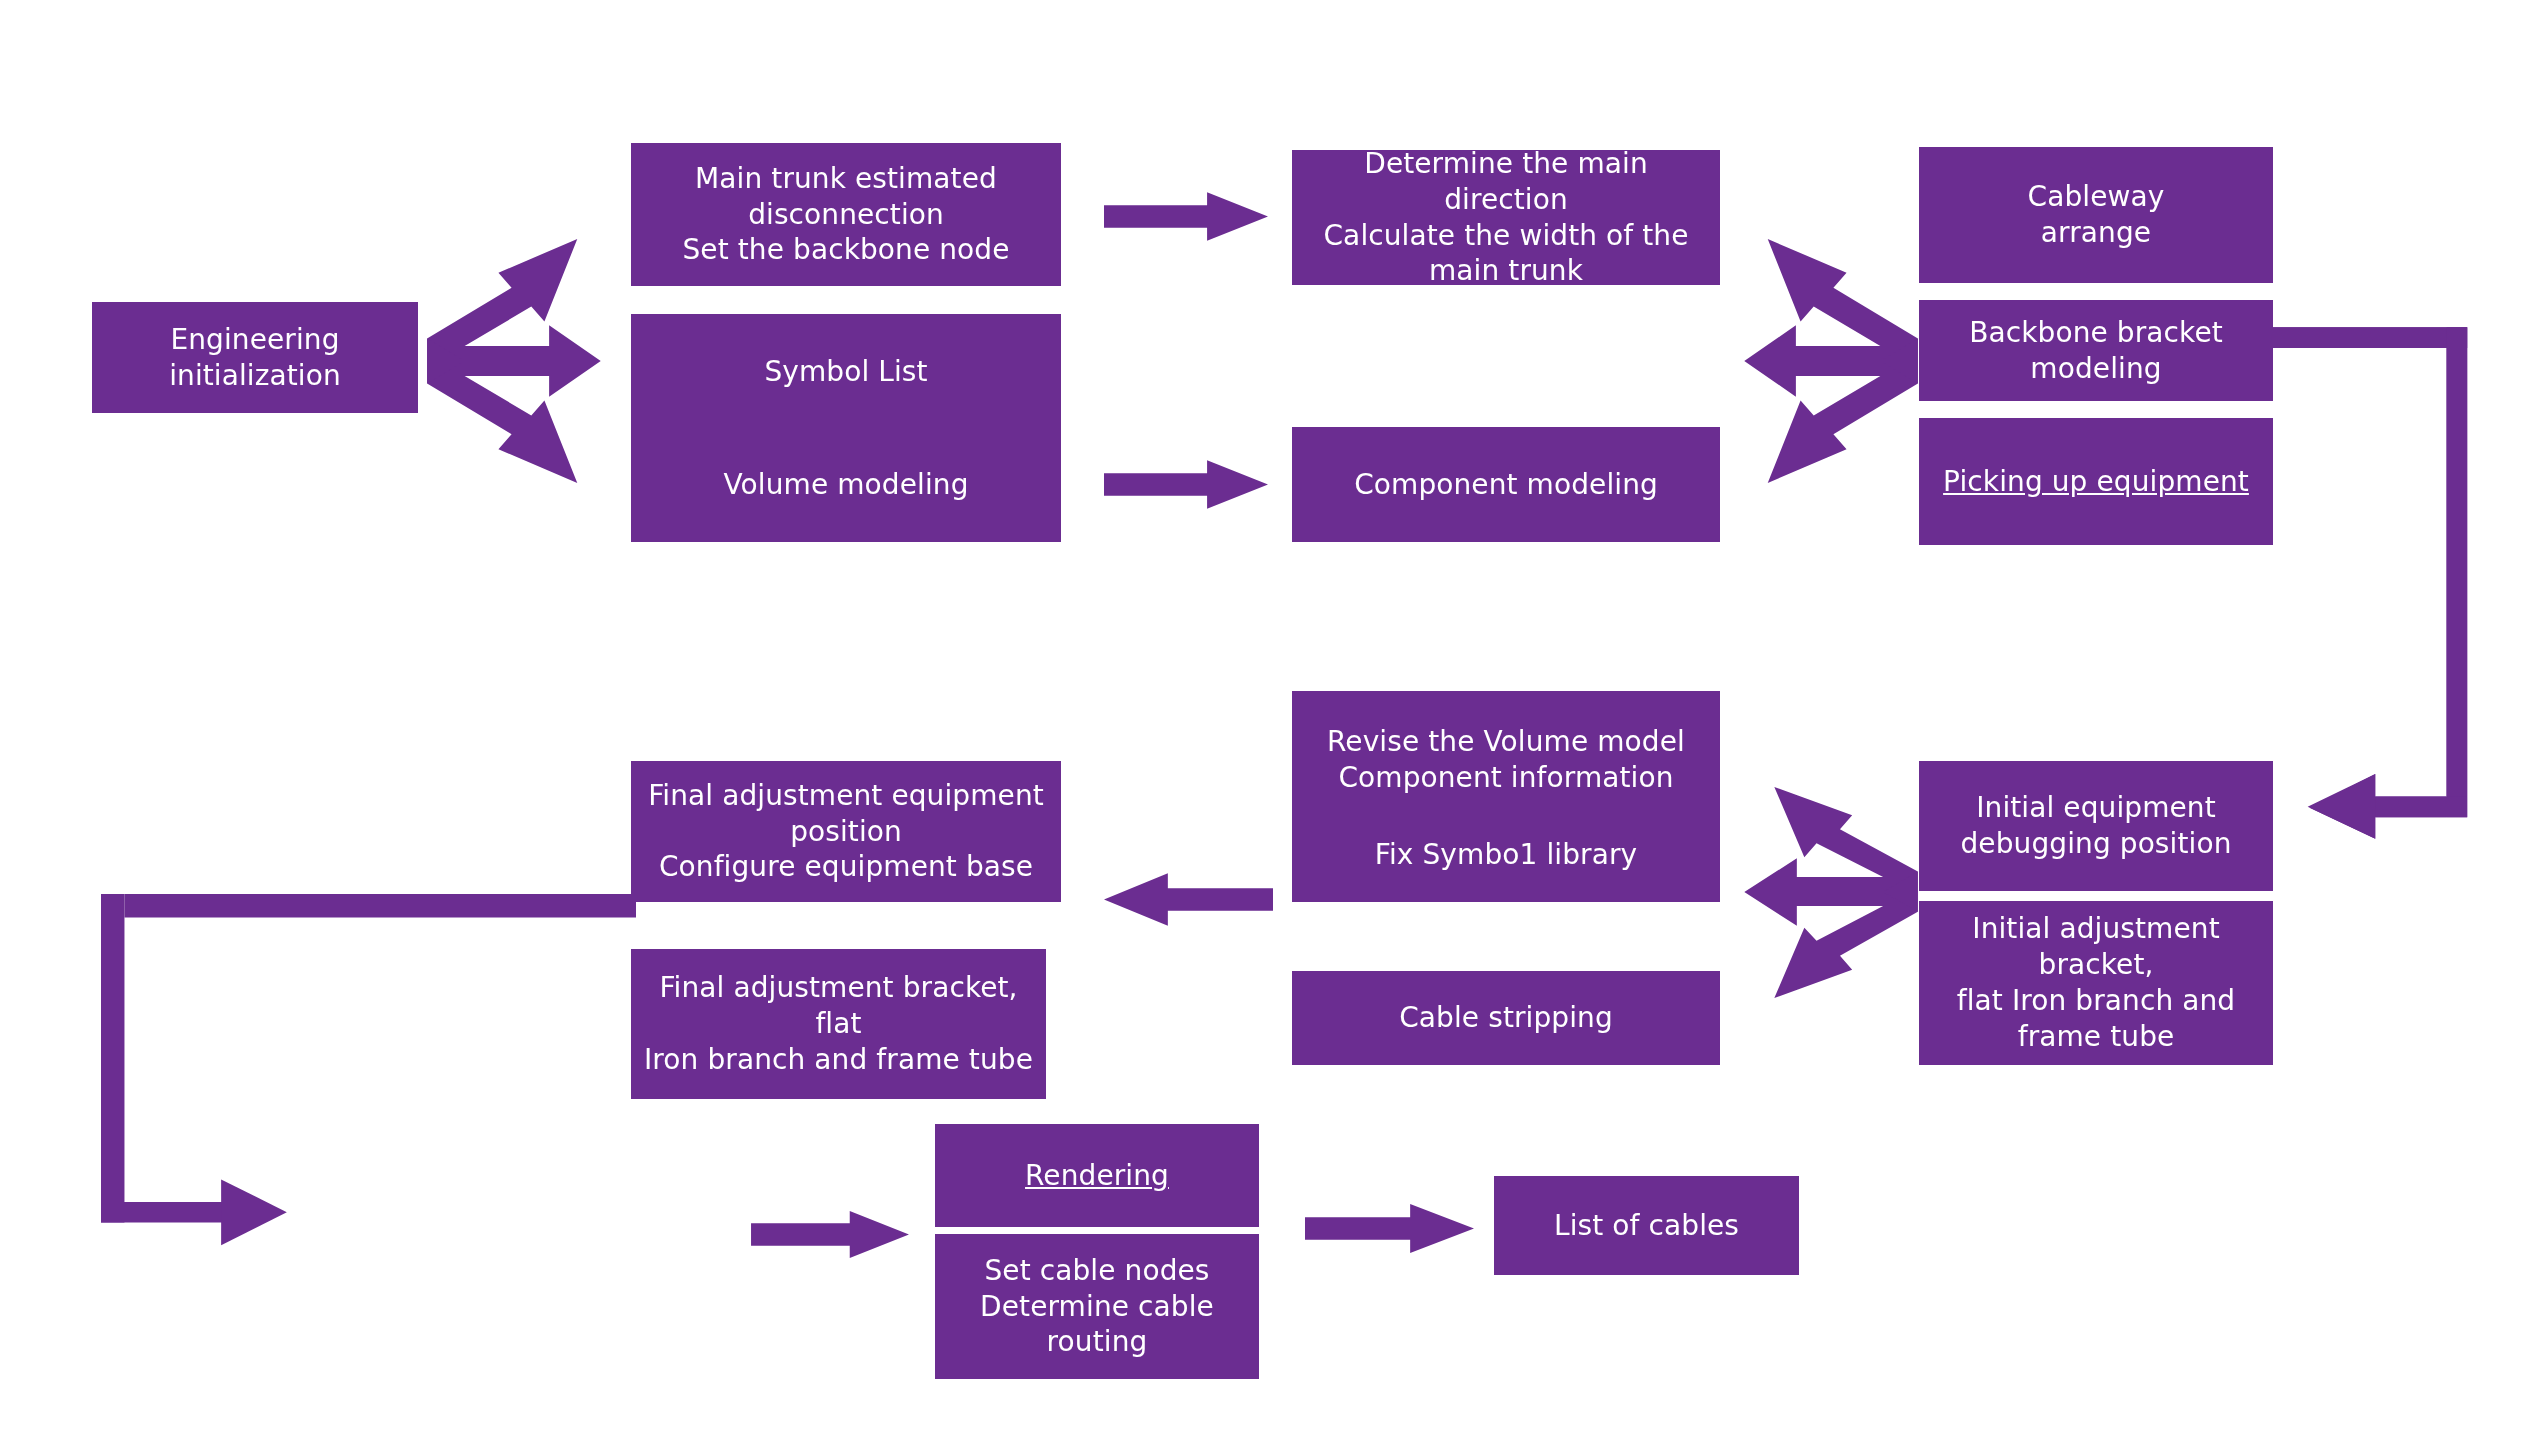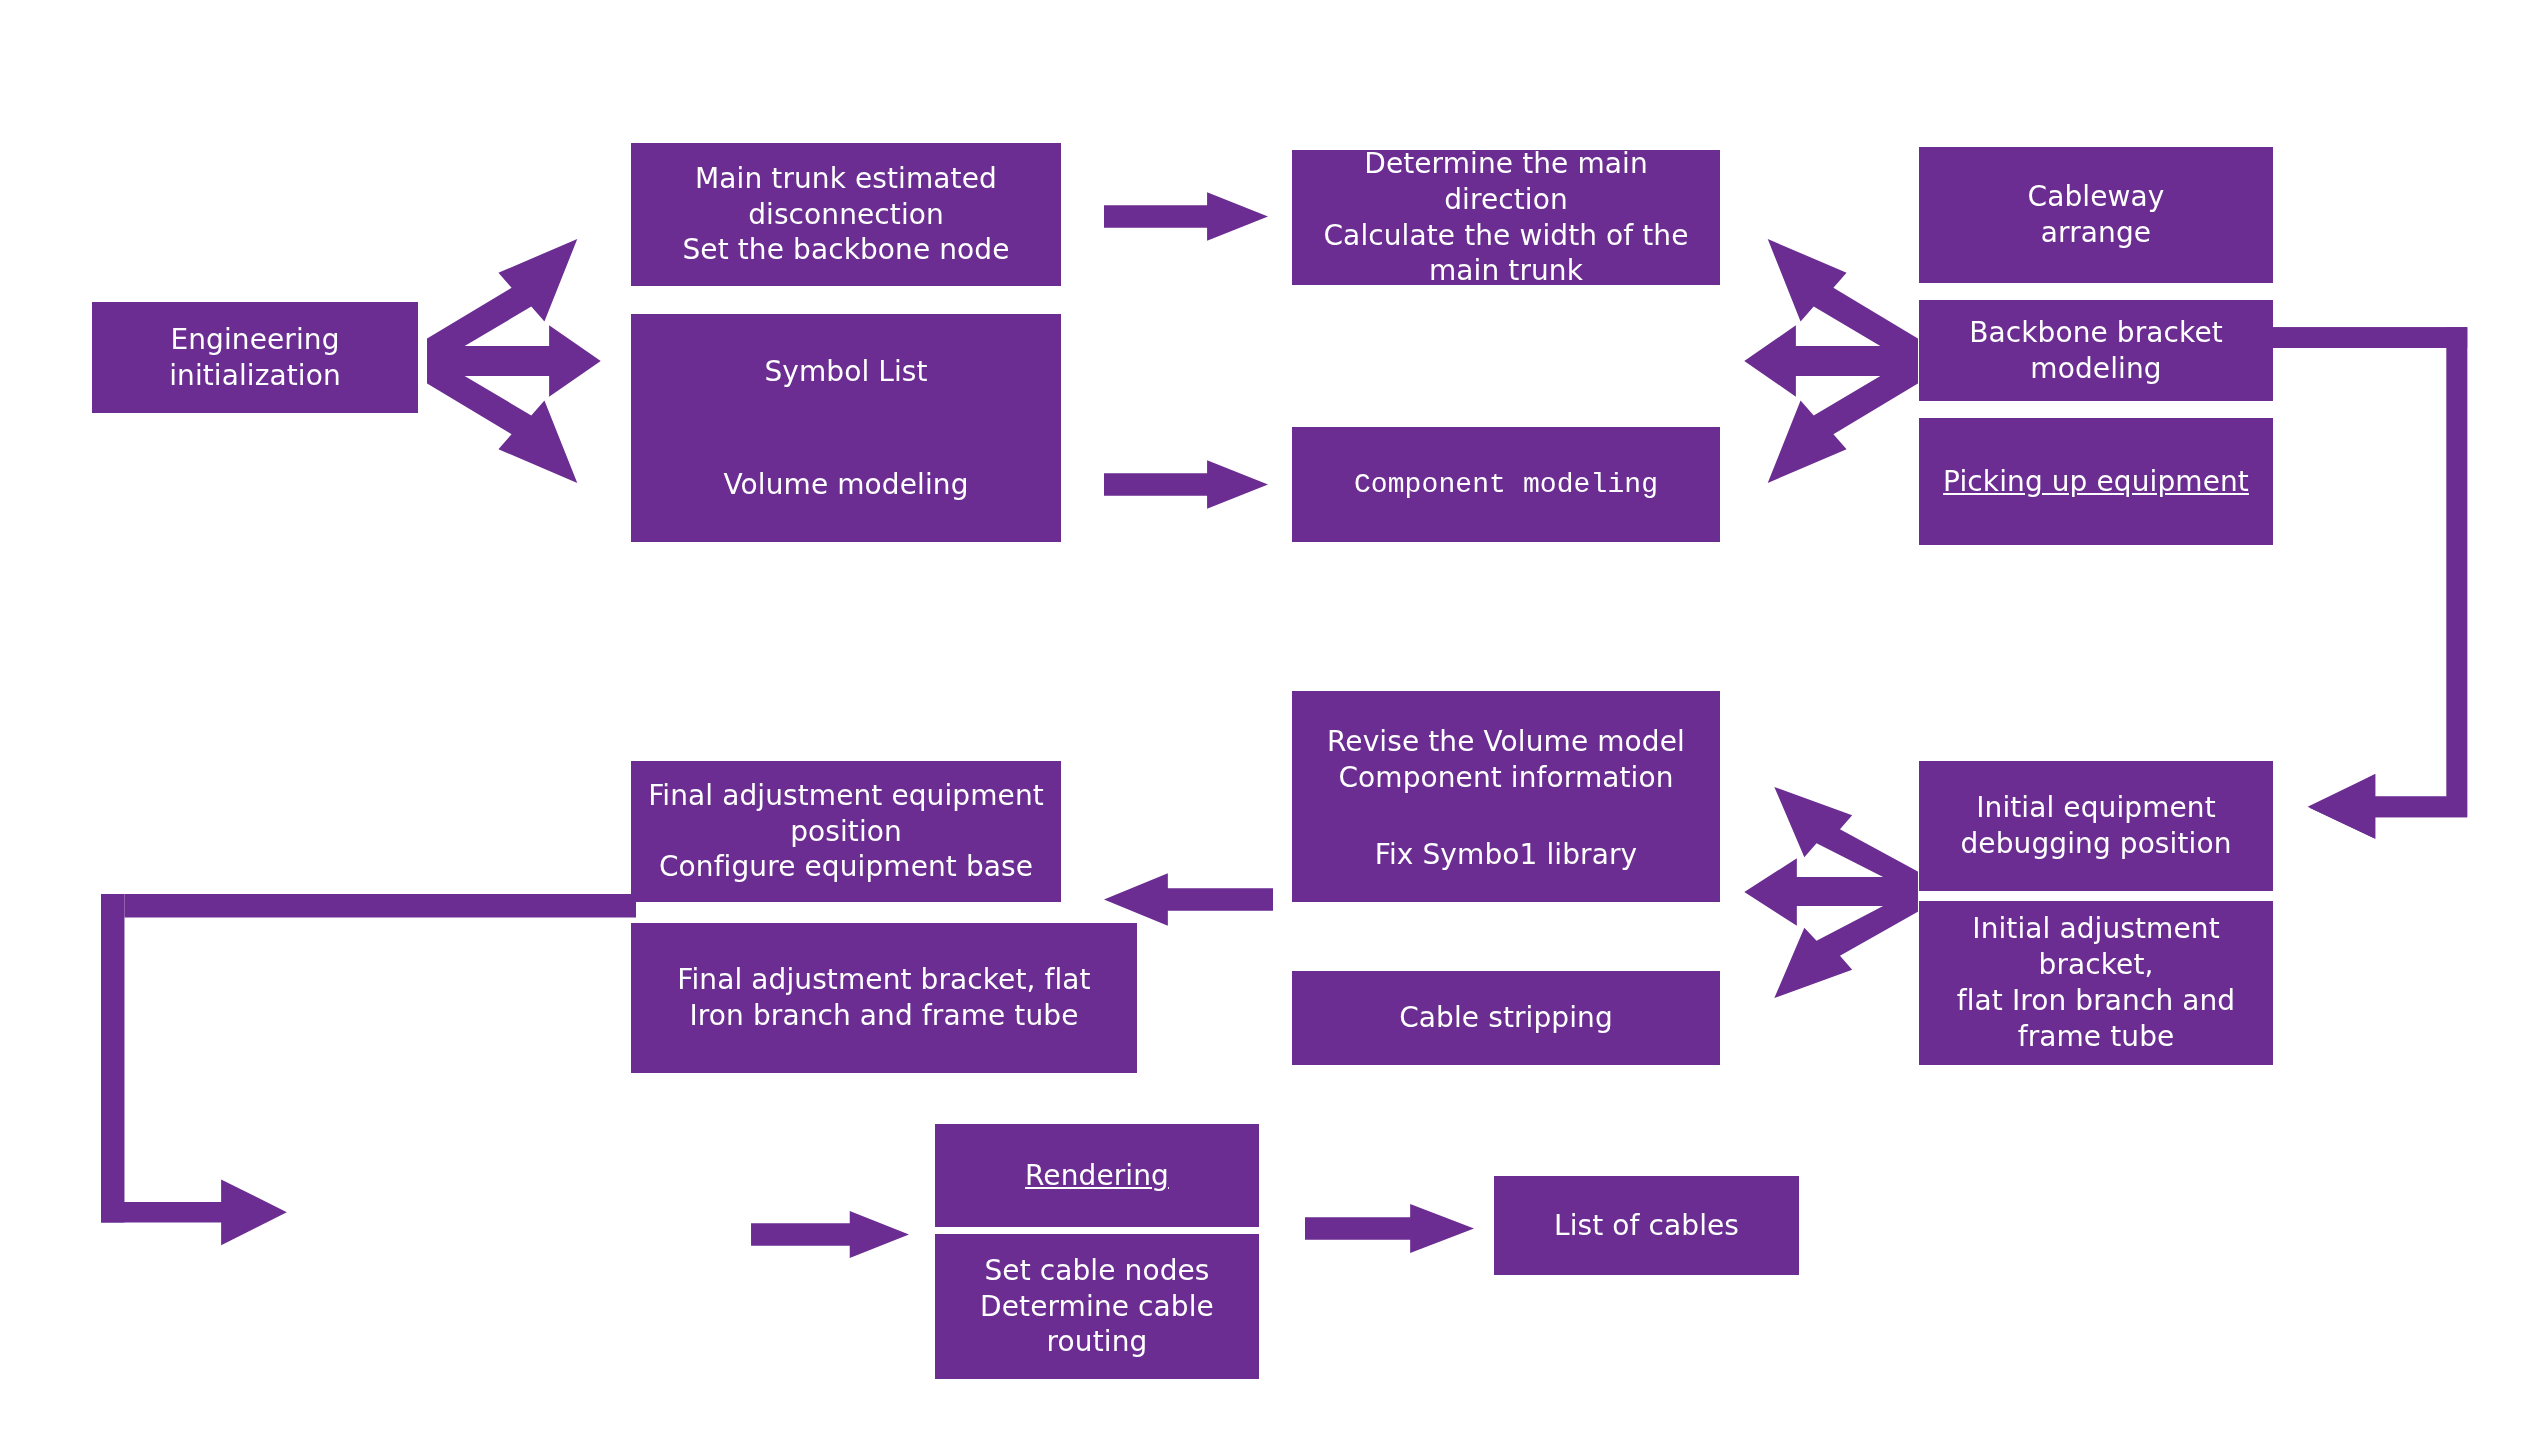--- a/index.html
+++ b/index.html
@@ -137,21 +137,21 @@
 Set the backbone node</div>
 
   <div class="node" style="left:631px; top:314px; width:430px; height:115px;">Symbol List</div>
 
   <div class="node" style="left:631px; top:427px; width:430px; height:115px;">Volume modeling</div>
 
   <div class="node" style="left:1292px; top:150px; width:428px; height:135px;">Determine the main direction
 Calculate the width of the
 main trunk</div>
 
-  <div class="node" style="left:1292px; top:427px; width:428px; height:115px;font-family:Liberation Mono, monospace;">Component modeling</div>
+  <div class="node" style="left:1292px; top:427px; width:428px; height:115px;">Component modeling</div>
 
   <div class="node" style="left:1919px; top:147px; width:354px; height:136px;">Cableway
 arrange</div>
 
   <div class="node" style="left:1919px; top:300px; width:354px; height:101px;">Backbone bracket
 modeling</div>
 
   <div class="node" style="left:1919px; top:418px; width:354px; height:127px;text-decoration:underline;">Picking up equipment</div>
 
   <div class="node" style="left:1292px; top:691px; width:428px; height:137px;">Revise the Volume model
@@ -165,21 +165,21 @@
 debugging position</div>
 
   <div class="node" style="left:1919px; top:901px; width:354px; height:164px;">Initial adjustment bracket,
 flat Iron branch and
 frame tube</div>
 
   <div class="node" style="left:631px; top:761px; width:430px; height:141px;">Final adjustment equipment
 position
 Configure equipment base</div>
 
-  <div class="node" style="left:631px; top:923px; width:506px; height:150px;">Final adjustment bracket, flat
+  <div class="node" style="left:631px; top:949px; width:415px; height:150px;">Final adjustment bracket, flat
 Iron branch and frame tube</div>
 
 
   <div class="node" style="left:935px; top:1124px; width:324px; height:103px;text-decoration:underline;">Rendering</div>
 
   <div class="node" style="left:935px; top:1234px; width:324px; height:145px;">Set cable nodes
 Determine cable routing</div>
 
   <div class="node" style="left:1494px; top:1176px; width:305px; height:99px;">List of cables</div>
 

